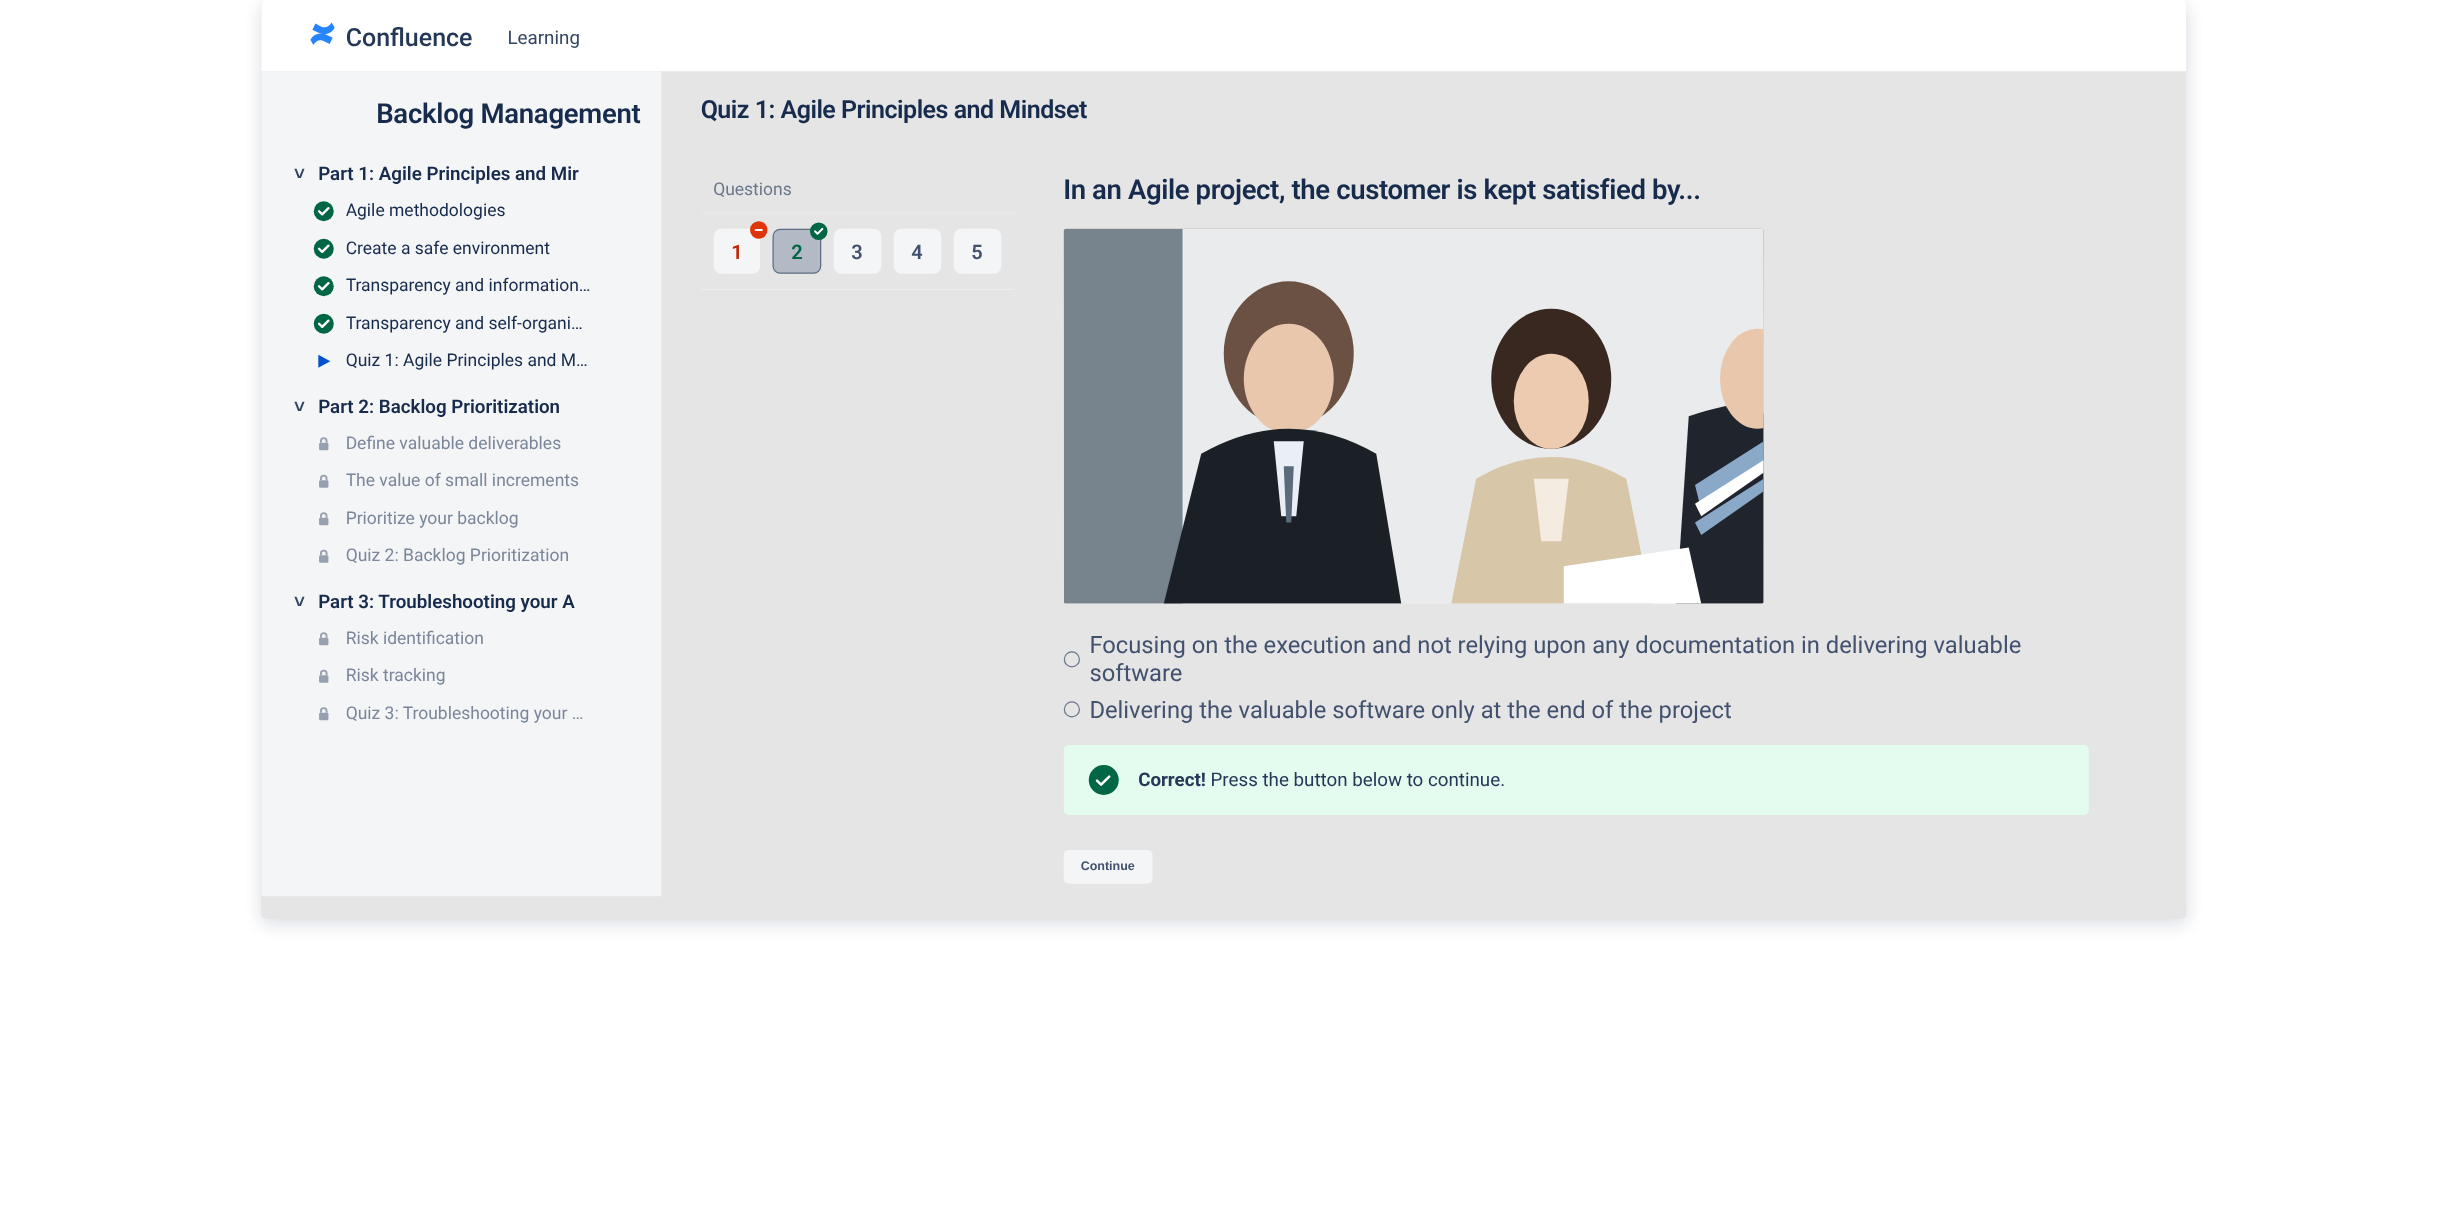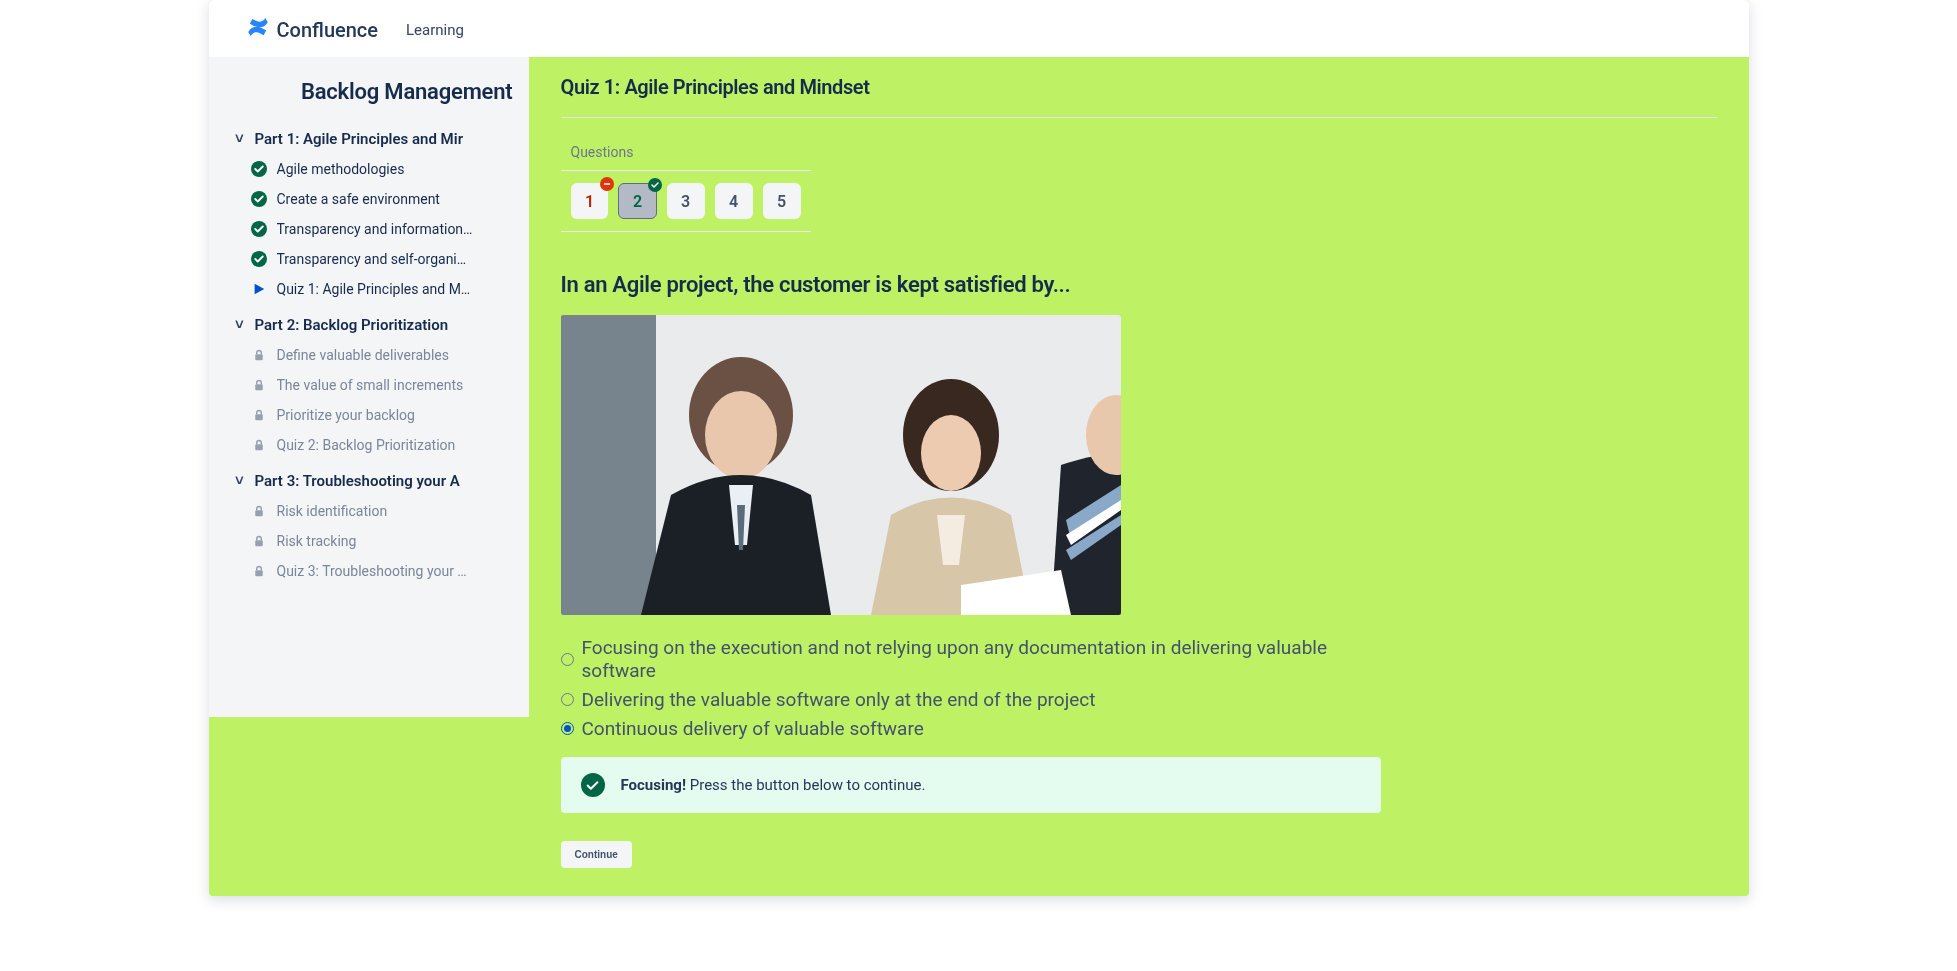--- a/index.html
+++ b/index.html
@@ -6,21 +6,21 @@
   html, body { height: 100%; }
   body {
     font-family: -apple-system, "Segoe UI", Roboto, "Helvetica Neue", Arial, sans-serif;
     background: #fff;
     color: #172B4D;
     font-size: 14px;
   }
   .app {
     width: 1540px;
     margin: 0 auto;
-    background: #bef264;
+    background: #e5e5e5;
     box-shadow: 0 4px 14px rgba(9,30,66,0.15);
     border-radius: 4px;
     overflow: hidden;
   }
   
   .header {
     display: flex;
     align-items: center;
     gap: 28px;
     padding: 14px 36px 12px 36px;
@@ -120,21 +120,20 @@
     color: #172B4D;
     padding-bottom: 18px;
     border-bottom: 1px solid #E1E4E8;
     margin-bottom: 22px;
     letter-spacing: -0.4px;
   }
   .content-row {
     display: flex;
     gap: 40px;
     align-items: flex-start;
-    flex-direction: column;
   }
   .questions-panel { width: 250px; }
   .questions-label {
     color: #6B778C;
     font-size: 14px;
     padding: 4px 10px 10px 10px;
     border-bottom: 1px solid #EBECF0;
   }
   .question-chips {
     display: flex;
@@ -475,34 +474,30 @@
 
           <div class="options" id="options-mount">
               <div class="option">
                 <span class="radio"></span>
                 <span>Focusing on the execution and not relying upon any documentation in delivering valuable software</span>
               </div>
               <div class="option">
                 <span class="radio"></span>
                 <span>Delivering the valuable software only at the end of the project</span>
               </div>
-              <div class="option">
-                <span class="radio selected"></span>
-                <span>Continuous delivery of valuable software</span>
-              </div>
             </div>
 
           <div class="feedback">
             <span class="fb-icon">
               <svg viewBox="0 0 16 16">
                   <path d="M2 8l4 4 8-8" stroke="#fff" stroke-width="2.5" fill="none" stroke-linecap="round" stroke-linejoin="round"></path>
                 </svg>
             </span>
             <span>
-              <b>Focusing!</b>
+              <b>Correct!</b>
               <span> </span>
               <span>Press the button below to continue.</span>
             </span>
           </div>
 
           <button class="continue-btn">Continue</button>
         </div>
 
       </div>
     </main>

